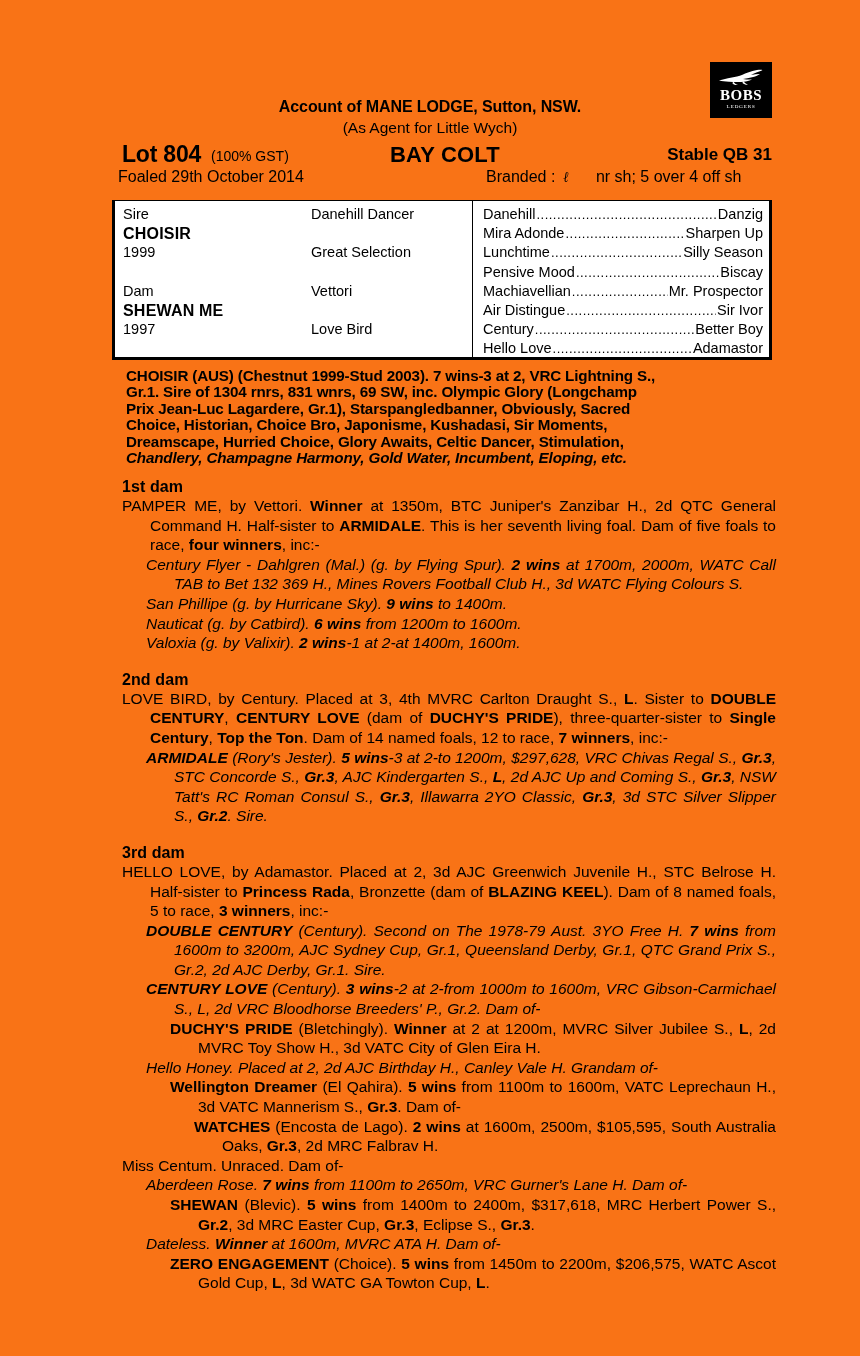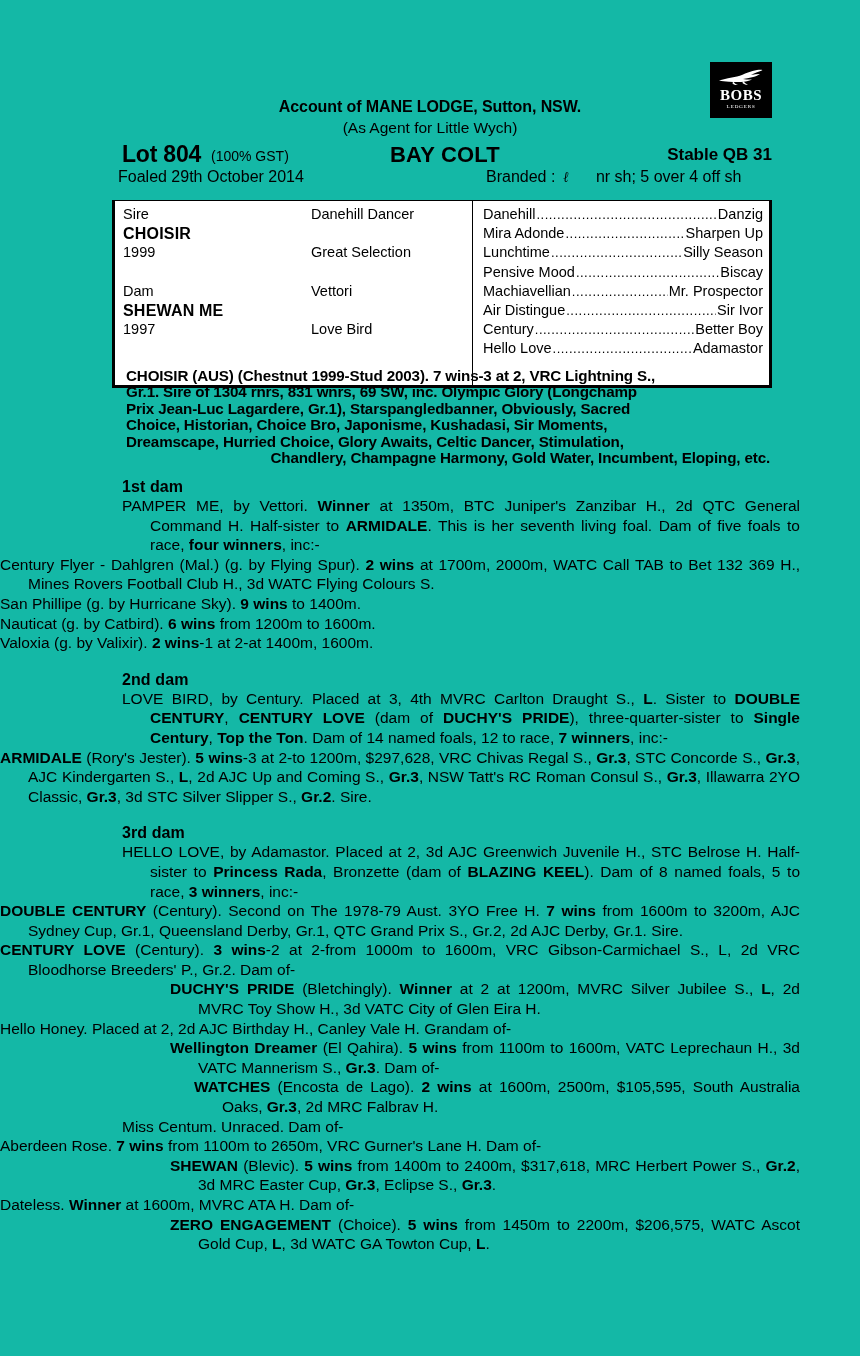--- a/index.html
+++ b/index.html
@@ -9,21 +9,21 @@
     background: #ffffff;
   }
   body {
     font-family: "Liberation Sans", sans-serif;
     color: #000000;
   }
   .page {
     position: relative;
     width: 860px;
     height: 1356px;
-    background: #14b8a6;
+    background: #f97316;
     overflow: hidden;
     box-sizing: border-box;
   }
 
   
   .logo-box {
     position: absolute;
     left: 710px;
     top: 62px;
     width: 62px;
@@ -114,21 +114,21 @@
     margin: 0 1px;
     vertical-align: baseline;
   }
 
   
   .ped {
     position: absolute;
     left: 112px;
     top: 200px;
     width: 660px;
-    height: 188px;
+    height: 160px;
     border: 1px solid #000;
     border-left: 3px solid #000;
     border-right: 3px solid #000;
     border-bottom: 3px solid #000;
     box-sizing: border-box;
     background: #fff;
   }
   .ped-col-div {
     position: absolute;
     left: 357px; top: 0; bottom: 0;
@@ -172,44 +172,44 @@
     left: 126px;
     top: 368px;
     width: 644px;
     font-weight: bold;
     font-size: 15.2px;
     line-height: 16.4px;
     text-align: justify;
     letter-spacing: -0.15px;
   }
   .sire-para > span { display: block; }
-  .sire-para .lastline { text-align: right; }
+  .sire-para .lastline { text-align: left; font-style: italic; }
 
   
   .body {
     position: absolute;
     left: 0; right: 0;
     top: 478px;
   }
   .dam-head {
     font-weight: bold;
     font-size: 16px;
     margin-left: 122px;
     letter-spacing: 0.1px;
   }
   .gap { height: 18px; }
   .entry {
     font-size: 15.5px;
     line-height: 19.6px;
     text-align: justify;
     text-justify: inter-word;
-    padding-right: 60px;
+    padding-right: 84px;
   }
   .entry.lvl0 { margin-left: 122px; text-indent: -0px; padding-left: 28px; }
-  .entry.lvl1 { padding-left: 28px; }
+  .entry.lvl1 { margin-left: 146px; padding-left: 28px; font-style: italic; }
   .entry.lvl2 { margin-left: 170px; padding-left: 28px; }
   .entry.lvl3 { margin-left: 194px; padding-left: 28px; }
   .entry > .first { margin-left: -28px; }
   .entry b { font-weight: bold; }
 </style>
 </head>
 <body>
 
 <div class="page">
 

